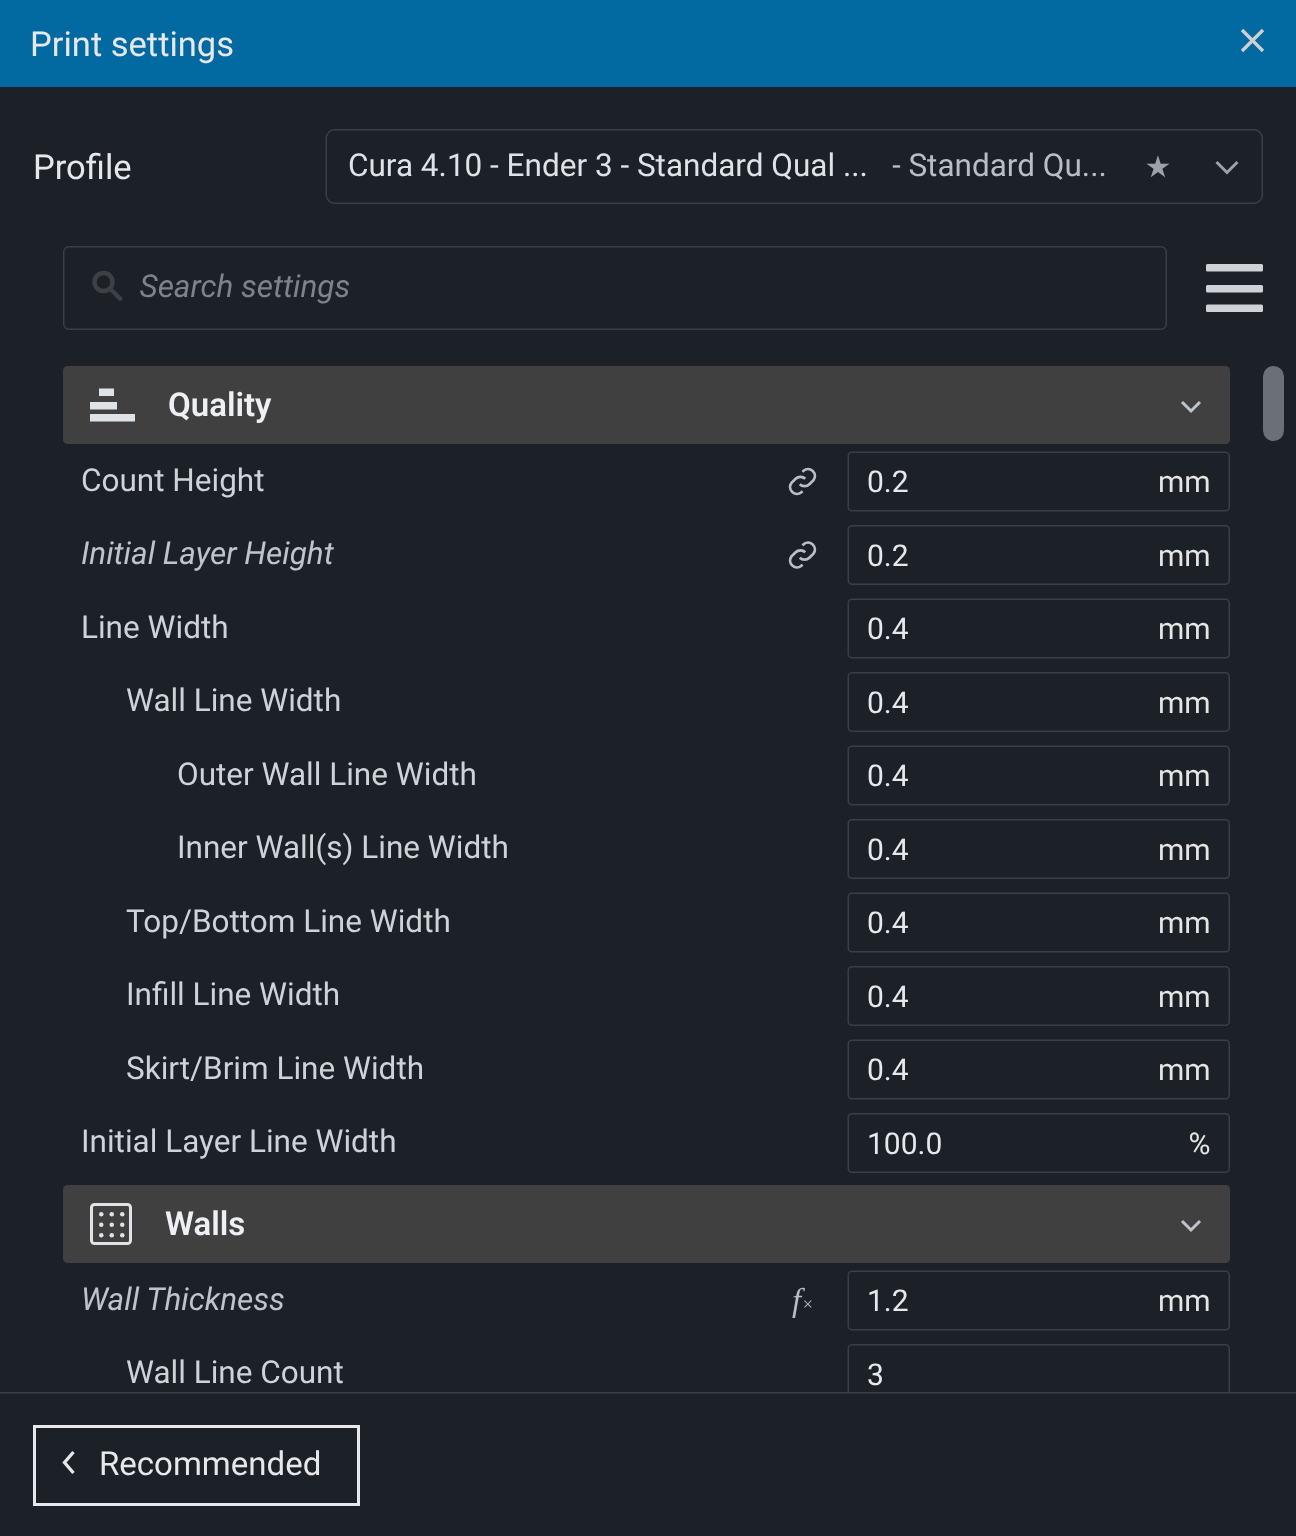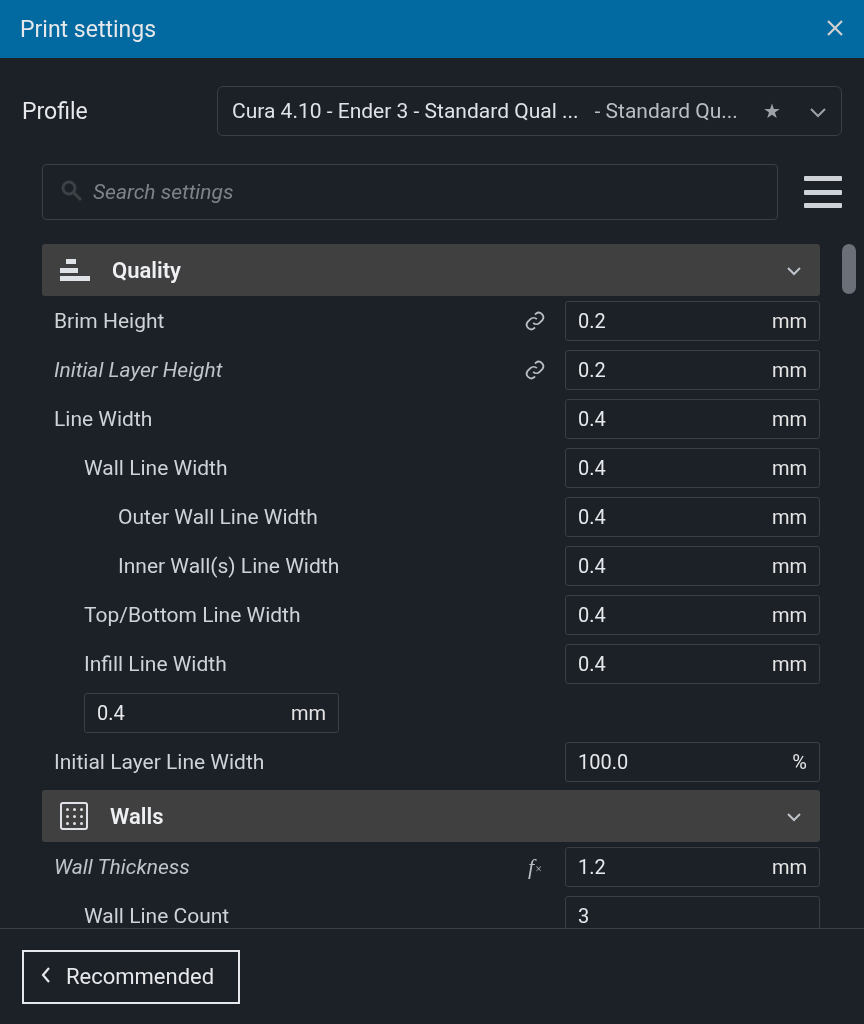--- a/index.html
+++ b/index.html
@@ -268,21 +268,21 @@
     </div>
     <div class="s-title">Quality</div>
     <span class="chev">
       <svg width="16" height="10" viewBox="0 0 16 10">
           <path d="M2 2 L8 8 L14 2" stroke="currentColor" stroke-width="2" fill="none"></path>
         </svg>
     </span>
   </div>
 
   <div class="setting-row">
-    <span class="label">Brim Height</span>
+    <span class="label">Count Height</span>
     <span class="link-icon">
       <svg width="22" height="22" viewBox="0 0 24 24">
           <path d="M10 14a5 5 0 0 0 7 0l3-3a5 5 0 0 0-7-7l-1 1M14 10a5 5 0 0 0-7 0l-3 3a5 5 0 0 0 7 7l1-1" stroke="currentColor" stroke-width="2" fill="none"></path>
         </svg>
     </span>
     <div class="value-box">
       <span class="val">0.2</span>
       <span class="unit">mm</span>
     </div>
   </div>
@@ -342,20 +342,21 @@
 
   <div class="setting-row indent-1">
     <span class="label">Infill Line Width</span>
     <div class="value-box">
       <span class="val">0.4</span>
       <span class="unit">mm</span>
     </div>
   </div>
 
   <div class="setting-row indent-1">
+    <span class="label">Skirt/Brim Line Width</span>
     <div class="value-box">
       <span class="val">0.4</span>
       <span class="unit">mm</span>
     </div>
   </div>
 
   <div class="setting-row">
     <span class="label">Initial Layer Line Width</span>
     <div class="value-box">
       <span class="val">100.0</span>

